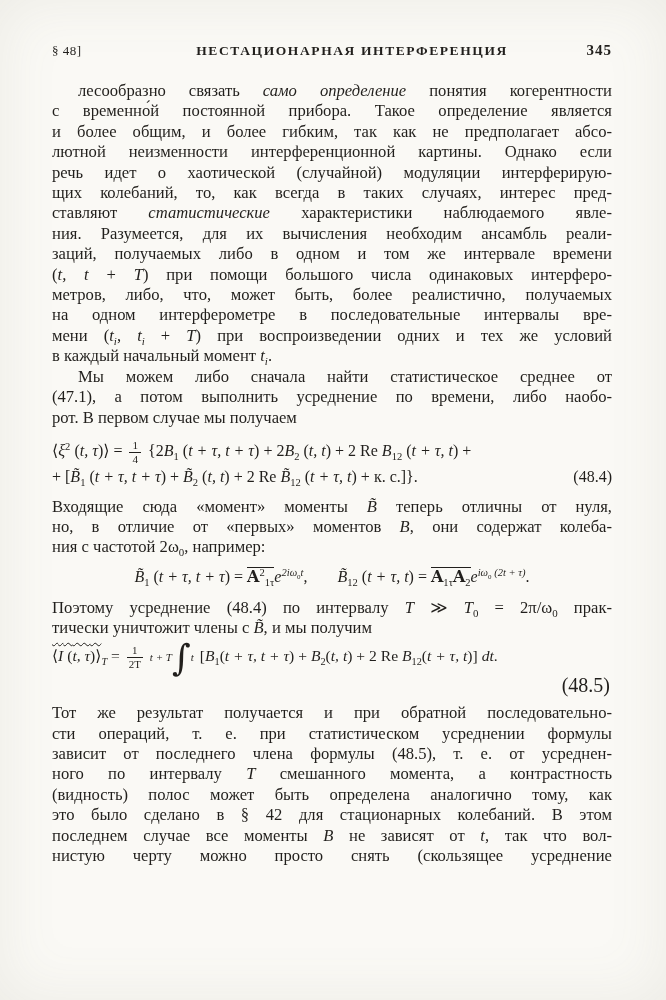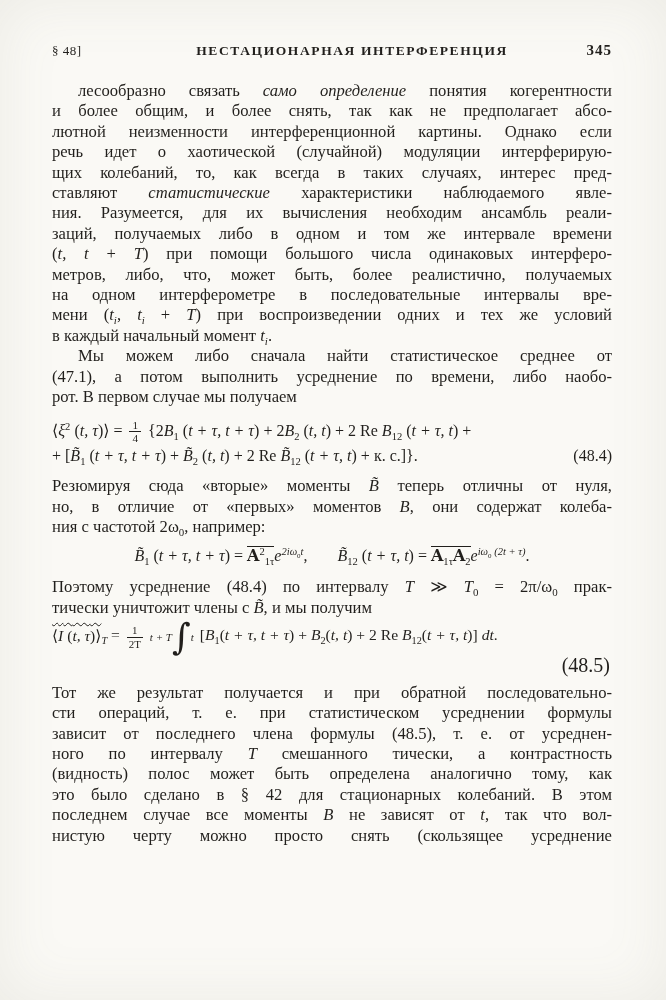--- a/index.html
+++ b/index.html
@@ -55,21 +55,22 @@
 <div class="page" style="background: rgb(250, 249, 245); color: rgb(33, 31, 28);">
 
   <div class="header">
     <span class="h-left">§ 48]</span>
     <span class="h-center">НЕСТАЦИОНАРНАЯ ИНТЕРФЕРЕНЦИЯ</span>
     <span class="h-right">345</span>
   </div>
 
   <div class="para indent">
       <div class="line"><span>лесообразно связать </span><span class="seg-i">само определение</span><span> понятия когерентности</span></div>
-      <div class="line"><span>и более общим, и более снять, так как не предполагает абсо-</span></div>
+      <div class="line"><span>с временно́й постоянной прибора. Такое определение является</span></div>
+      <div class="line"><span>и более общим, и более гибким, так как не предполагает абсо-</span></div>
       <div class="line"><span>лютной неизменности интерференционной картины. Однако если</span></div>
       <div class="line"><span>речь идет о хаотической (случайной) модуляции интерферирую-</span></div>
       <div class="line"><span>щих колебаний, то, как всегда в таких случаях, интерес пред-</span></div>
       <div class="line"><span>ставляют </span><span class="seg-i">статистические</span><span> характеристики наблюдаемого явле-</span></div>
       <div class="line"><span>ния. Разумеется, для их вычисления необходим ансамбль реали-</span></div>
       <div class="line"><span>заций, получаемых либо в одном и том же интервале времени</span></div>
       <div class="line"><span>(</span><span class="seg-i">t, t</span><span> + </span><span class="seg-i">T</span><span>) при помощи большого числа одинаковых интерферо-</span></div>
       <div class="line"><span>метров, либо, что, может быть, более реалистично, получаемых</span></div>
       <div class="line"><span>на одном интерферометре в последовательные интервалы вре-</span></div>
       <div class="line"><span>мени (</span><span class="seg-i">t</span><span class="seg-sub seg-i">i</span><span>, </span><span class="seg-i">t</span><span class="seg-sub seg-i">i</span><span> + </span><span class="seg-i">T</span><span>) при воспроизведении одних и тех же условий</span></div>
@@ -87,21 +88,21 @@
           <span class="fnum">1</span>
           <span class="fden">4</span>
         </span><span> {2</span><span class="seg-i">B</span><span class="seg-sub">1</span><span> (</span><span class="seg-i">t + τ, t + τ</span><span>) + 2</span><span class="seg-i">B</span><span class="seg-sub">2</span><span> (</span><span class="seg-i">t, t</span><span>) + 2 Re </span><span class="seg-i">B</span><span class="seg-sub">12</span><span> (</span><span class="seg-i">t + τ, t</span><span>) +</span></div>
     <div class="eq-row">
       <span class="eq-content"><span>+ [</span><span class="seg-i">B̃</span><span class="seg-sub">1</span><span> (</span><span class="seg-i">t + τ, t + τ</span><span>) + </span><span class="seg-i">B̃</span><span class="seg-sub">2</span><span> (</span><span class="seg-i">t, t</span><span>) + 2 Re </span><span class="seg-i">B̃</span><span class="seg-sub">12</span><span> (</span><span class="seg-i">t + τ, t</span><span>) + к. с.]}.</span></span>
       <span class="eq-num">(48.4)</span>
     </div>
   </div>
 
   <div class="para">
-      <div class="line"><span>Резюмируя сюда «вторые» моменты </span><span class="seg-i">B̃</span><span> теперь отличны от нуля,</span></div>
+      <div class="line"><span>Входящие сюда «момент» моменты </span><span class="seg-i">B̃</span><span> теперь отличны от нуля,</span></div>
       <div class="line"><span>но, в отличие от «первых» моментов </span><span class="seg-i">B</span><span>, они содержат колеба-</span></div>
       <div class="line last"><span>ния с частотой 2ω</span><span class="seg-sub">0</span><span>, например:</span></div>
     </div>
 
   <div class="eq eq-b"><span class="seg-i">B̃</span><span class="seg-sub">1</span><span> (</span><span class="seg-i">t + τ, t + τ</span><span>) = </span><span class="seg-over"><span class="seg-frak">A</span><span class="seg-sup">2</span><span class="seg-sub">1τ</span></span><span class="seg-i">e</span><span class="seg-sup"><span class="seg-i">2iω</span><span class="seg-sub">0</span><span class="seg-i">t</span></span><span class="seg-gapwide">,</span><span class="seg-i">B̃</span><span class="seg-sub">12</span><span> (</span><span class="seg-i">t + τ, t</span><span>) = </span><span class="seg-over"><span class="seg-frak">A</span><span class="seg-sub">1τ</span><span class="seg-frak">A</span><span class="seg-sub">2</span></span><span class="seg-i">e</span><span class="seg-sup"><span class="seg-i">iω</span><span class="seg-sub">0</span><span class="seg-i"> (2t + τ)</span></span><span>.</span></div>
 
   <div class="para">
       <div class="line"><span>Поэтому усреднение (48.4) по интервалу </span><span class="seg-i">T</span><span> ≫ </span><span class="seg-i">T</span><span class="seg-sub">0</span><span> = 2π/ω</span><span class="seg-sub">0</span><span> прак-</span></div>
       <div class="line last"><span>тически уничтожит члены с </span><span class="seg-i">B̃</span><span>, и мы получим</span></div>
     </div>
@@ -115,20 +116,20 @@
           <span class="isym">∫</span>
           <span class="ilim">t</span>
         </span><span>[</span><span class="seg-i">B</span><span class="seg-sub">1</span><span>(</span><span class="seg-i">t + τ, t + τ</span><span>) + </span><span class="seg-i">B</span><span class="seg-sub">2</span><span>(</span><span class="seg-i">t, t</span><span>) + 2 Re </span><span class="seg-i">B</span><span class="seg-sub">12</span><span>(</span><span class="seg-i">t + τ, t</span><span>)] </span><span class="seg-i">dt</span><span>.</span></div>
   </div>
   <div class="eq-num-line">(48.5)</div>
 
   <div class="para">
       <div class="line"><span>Тот же результат получается и при обратной последовательно-</span></div>
       <div class="line"><span>сти операций, т. е. при статистическом усреднении формулы</span></div>
       <div class="line"><span>зависит от последнего члена формулы (48.5), т. е. от усреднен-</span></div>
-      <div class="line"><span>ного по интервалу </span><span class="seg-i">T</span><span> смешанного тически, а контрастность</span></div>
+      <div class="line"><span>ного по интервалу </span><span class="seg-i">T</span><span> смешанного момента, а контрастность</span></div>
       <div class="line"><span>(видность) полос может быть определена аналогично тому, как</span></div>
       <div class="line"><span>это было сделано в § 42 для стационарных колебаний. В этом</span></div>
       <div class="line"><span>последнем случае все моменты </span><span class="seg-i">B</span><span> не зависят от </span><span class="seg-i">t</span><span>, так что вол-</span></div>
       <div class="line"><span>нистую черту можно просто снять (скользящее усреднение</span></div>
     </div>
 
 </div>
 
 </body></html>

